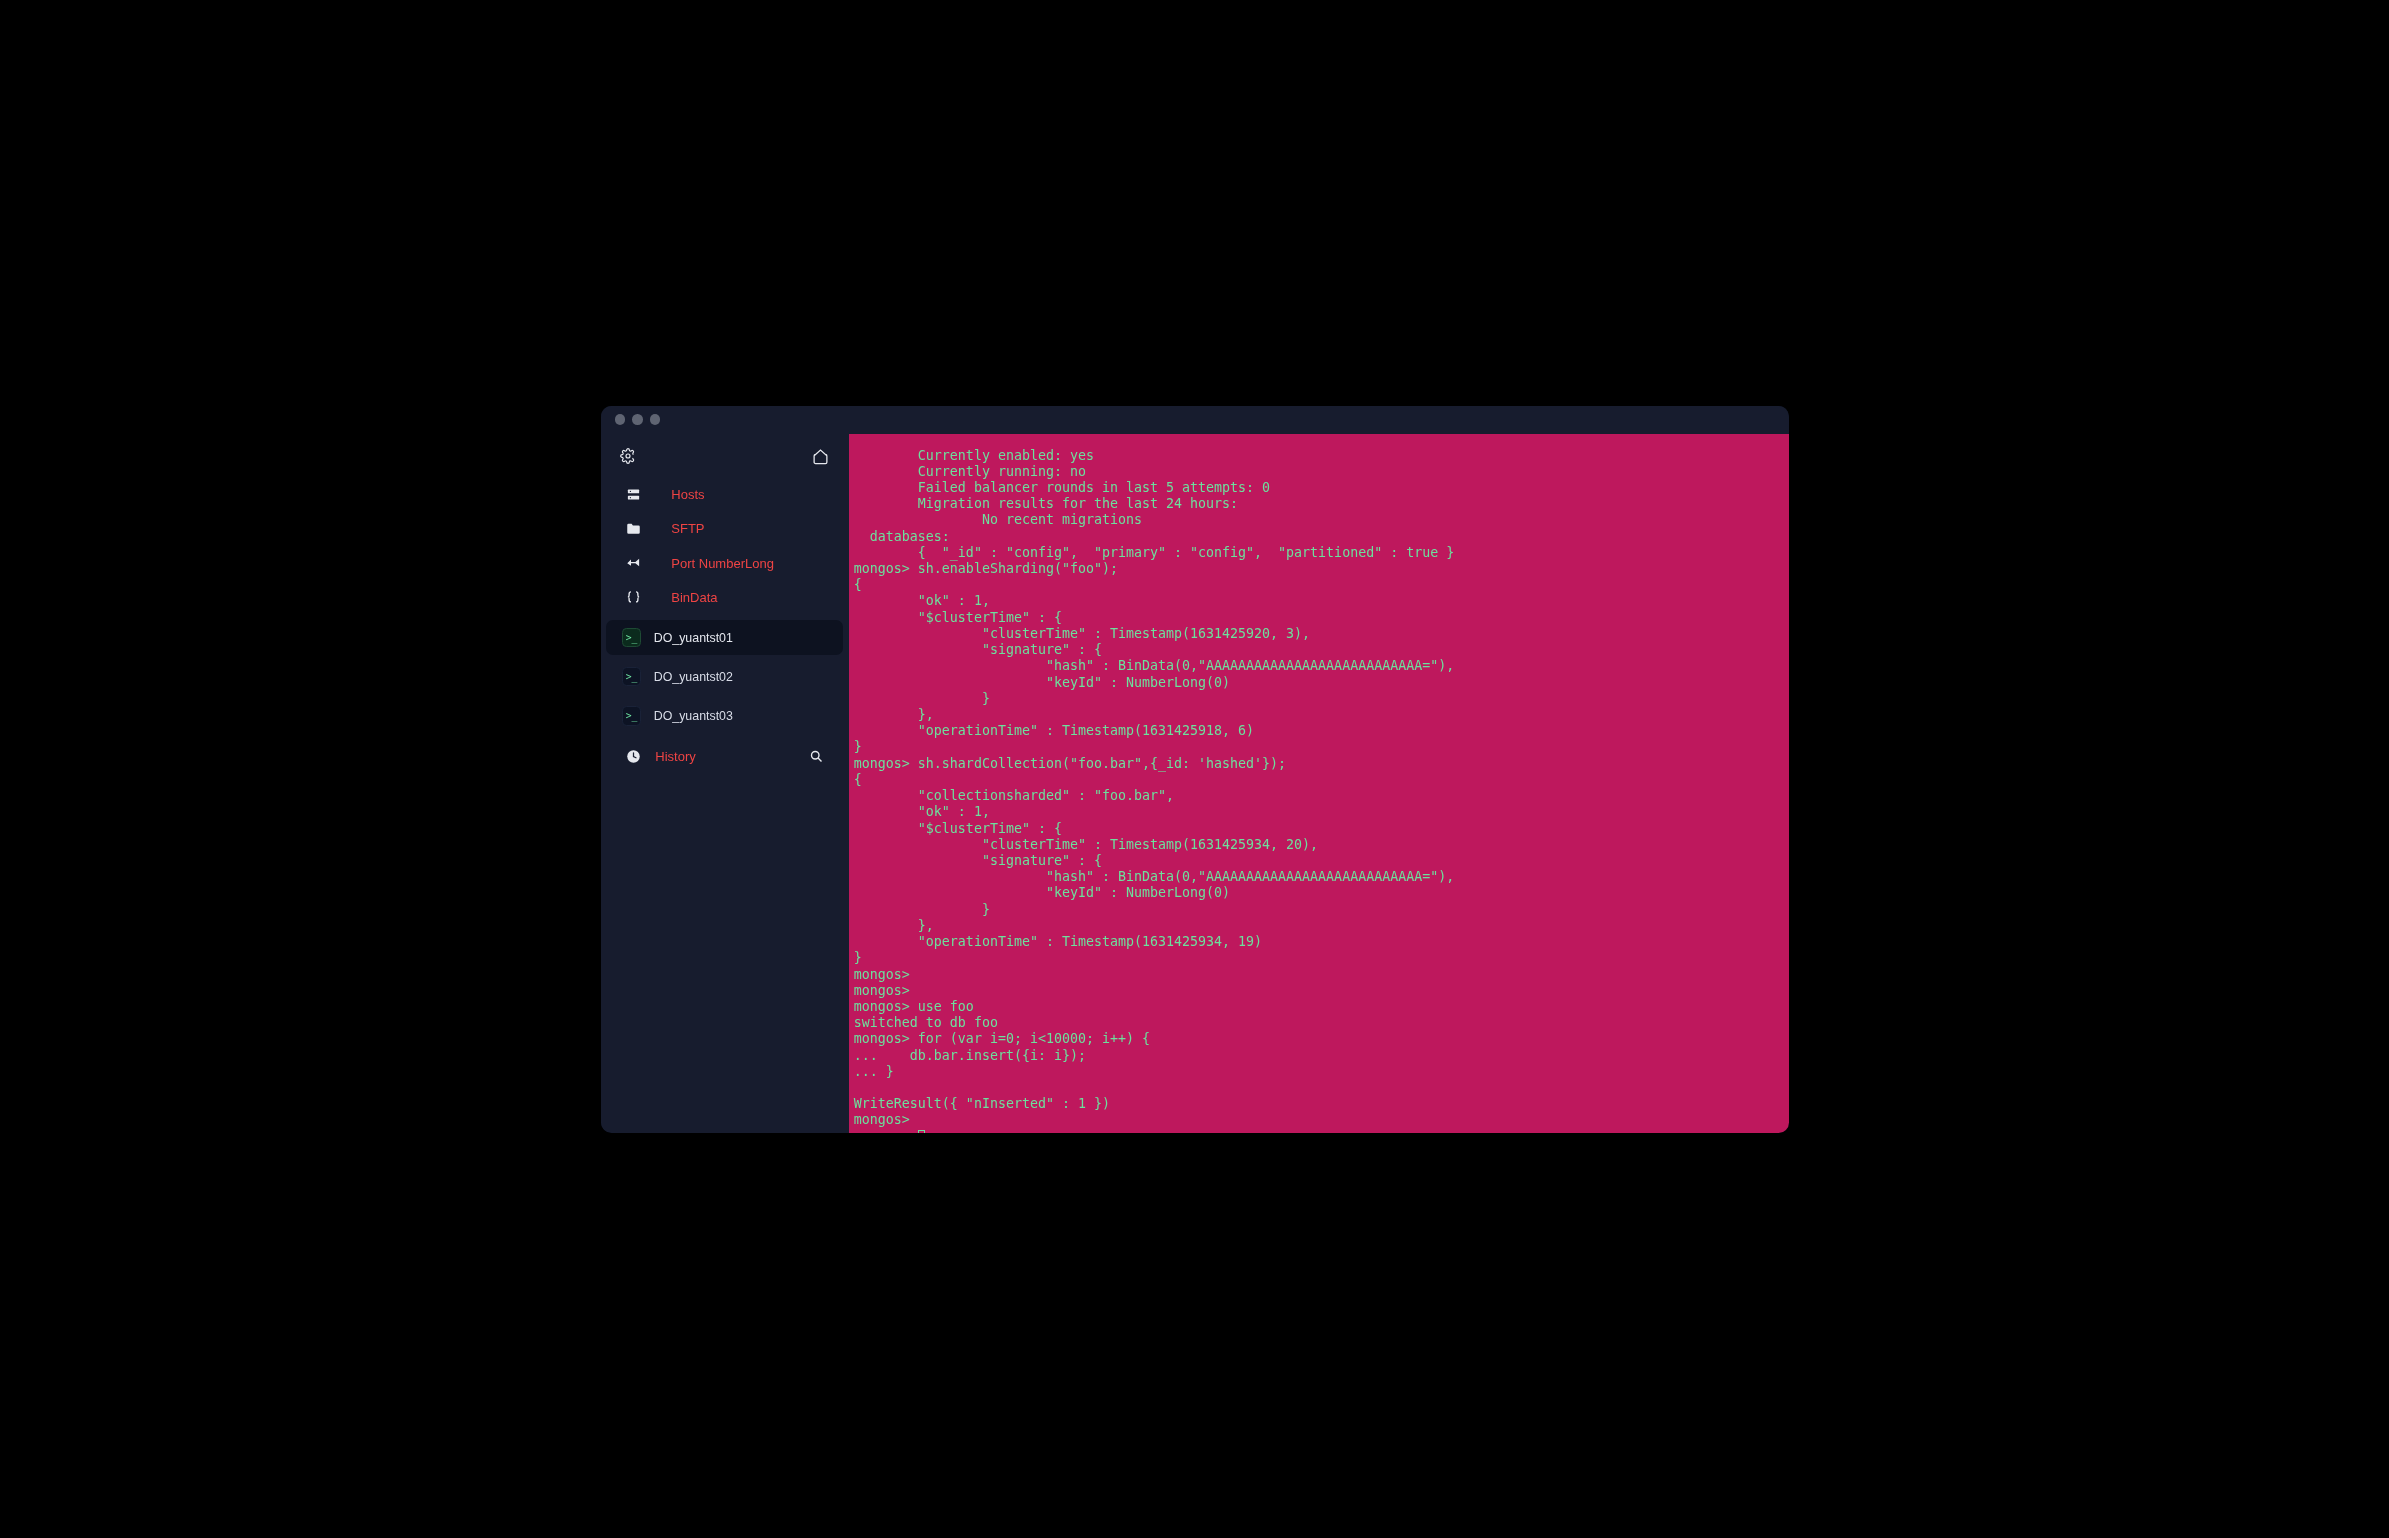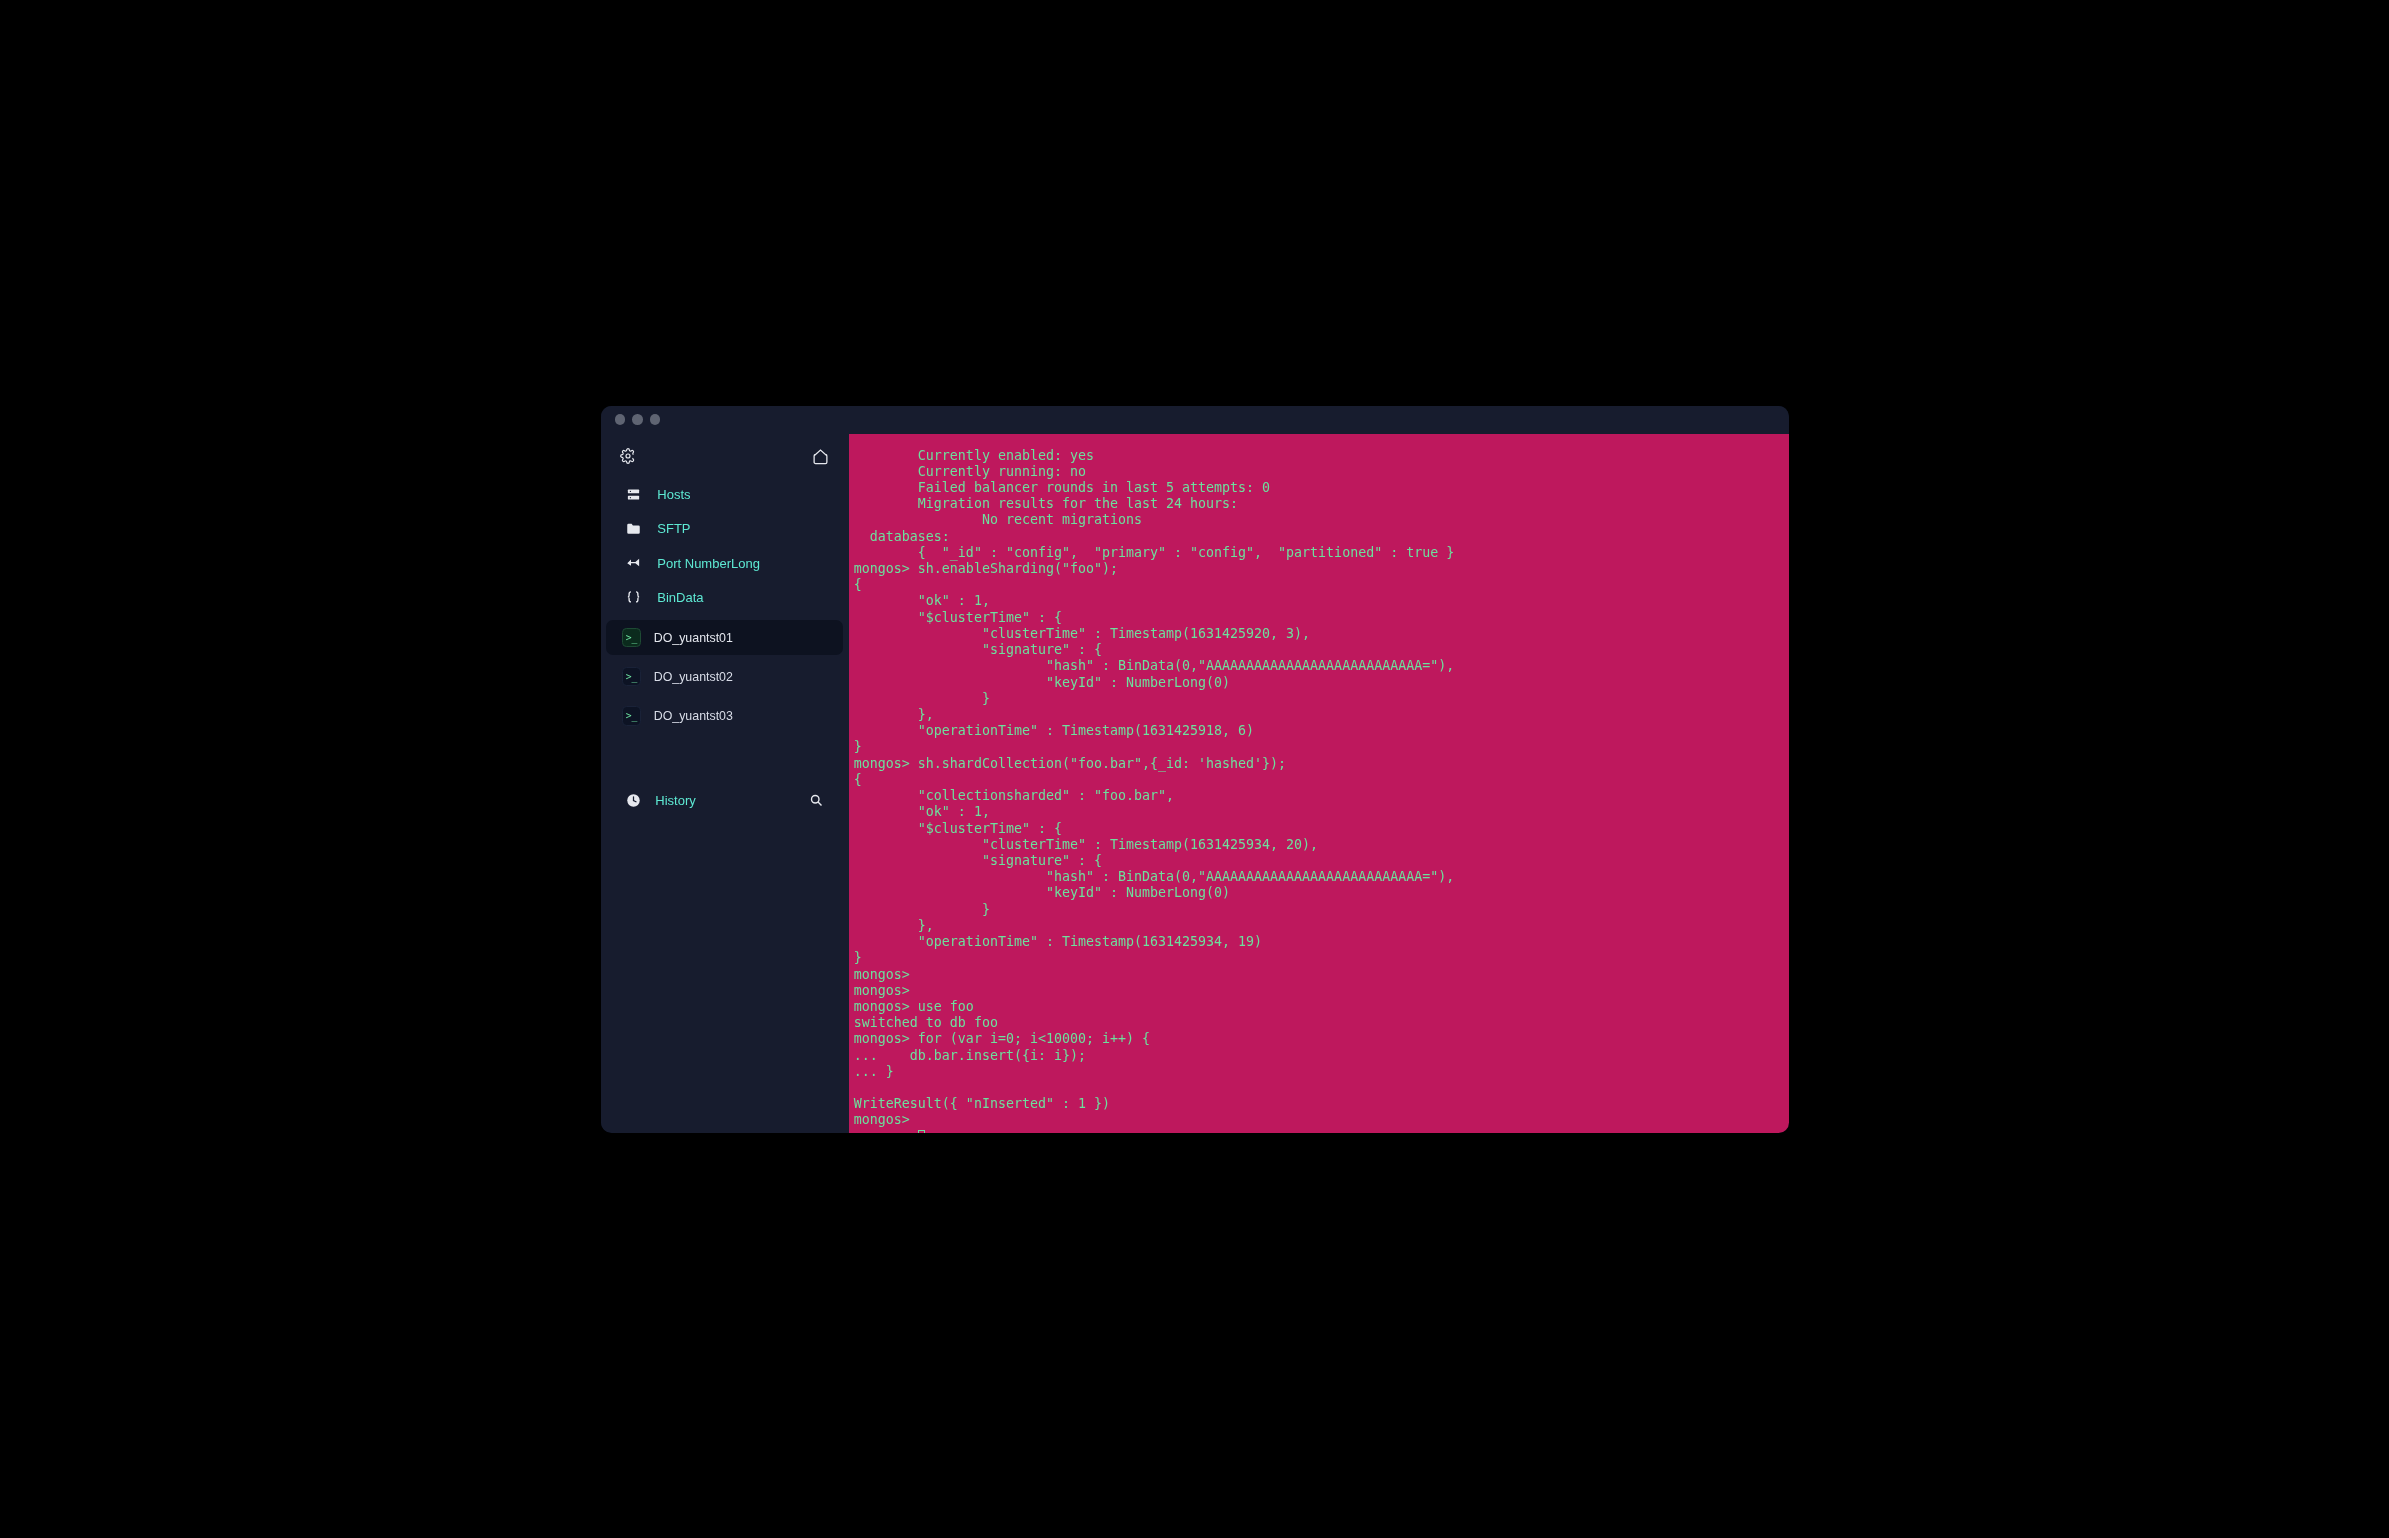--- a/index.html
+++ b/index.html
@@ -51,23 +51,23 @@
   }
   .sidebar-toprow {
     display: flex;
     justify-content: space-between;
     align-items: center;
     padding: 5.3px 19.5px 12.4px 19.5px;
   }
   .nav-item {
     display: flex;
     align-items: center;
-    gap: 16px;
+    gap: 30px;
     padding: 9.7px 19.5px;
-    color: #5eead4;
+    color: #ef4444;
     font-size: 13px;
     cursor: pointer;
     border-radius: 7px;
     margin: 0 5.3px;
   }
   .nav-item .icon-slot {
     width: 16px;
     display: flex;
     justify-content: center;
   }
@@ -102,21 +102,20 @@
   }
   .tab-item.active .tab-icon {
     background: #0b2b1d;
     border-color: #1e4a34;
   }
   .flex-row-between {
     display: flex;
     align-items: center;
     justify-content: space-between;
     width: 100%;
-    margin-top: 44px;
   }
   .terminal {
     flex: 1;
     background: #be185d;
     padding: 14px 8.9px 14px 5.3px;
     overflow: hidden;
     min-width: 0;
   }
   .terminal pre {
     font-family: "SF Mono", Menlo, Consolas, monospace;

